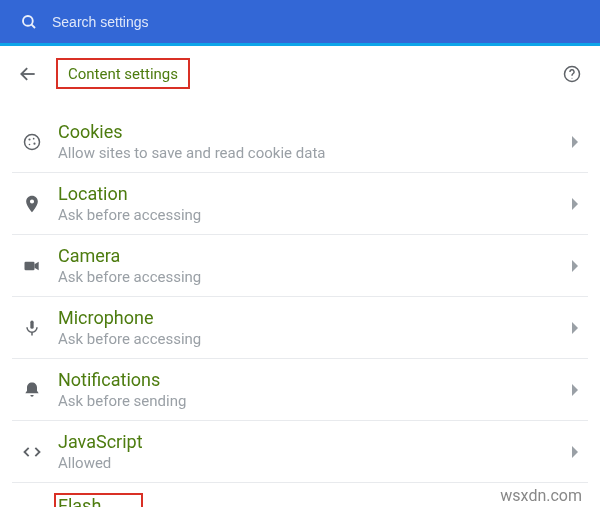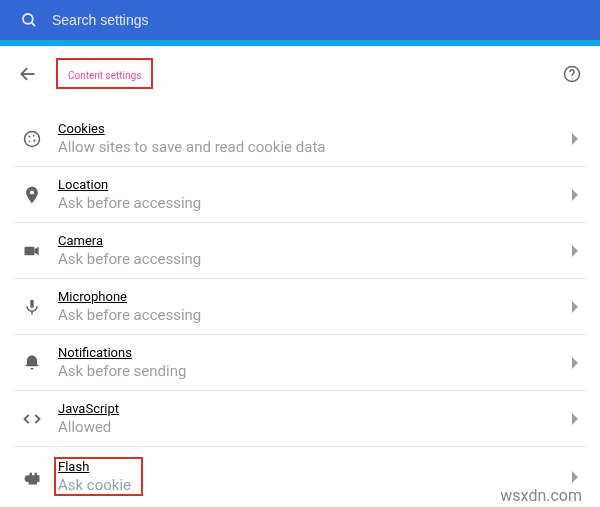--- a/index.html
+++ b/index.html
@@ -1,32 +1,32 @@
 <!DOCTYPE html>
 <html><head>
   <meta charset="utf-8">
   <style>
     * { margin: 0; padding: 0; box-sizing: border-box; }
     body { font-family: Roboto, Arial, sans-serif; width: 600px; height: 507px; background: #fff; overflow: hidden; }
-    .topbar { background: #3367d6; height: 46px; display: flex; align-items: center; padding: 0 20px; border-bottom: 6px solid #0ea5e9; }
+    .topbar { background: #3367d6; height: 46px; display: flex; align-items: center; padding: 0 20px; border-bottom: 3px solid #0ea5e9; }
     .search-icon { color: rgba(255,255,255,0.9); margin-right: 14px; }
     .search-input { background: transparent; border: none; color: #fff; font-size: 14px; outline: none; flex: 1; }
     .search-input::placeholder { color: rgba(255,255,255,0.85); }
     .header { display: flex; align-items: center; padding: 12px 18px; }
     .back-btn { color: #5f6368; cursor: pointer; margin-right: 18px; }
-    .title { font-size: 10px; color: #ec4899; font-weight: 400; }
+    .title { font-size: 15px; color: #4d7c0f; font-weight: 400; }
     .title-box { border: 2px solid #d93025; padding: 4px 10px; }
     .spacer { flex: 1; }
     .help-btn { color: #5f6368; cursor: pointer; }
     .list { padding: 0 12px 0 12px; margin-top: 10px; }
     .row { display: flex; align-items: center; padding: 10px 8px; border-bottom: 1px solid #e8eaed; cursor: pointer; min-height: 56px; }
     .row:last-child { border-bottom: none; }
     .row-icon { width: 24px; color: #5f6368; flex-shrink: 0; display:flex; align-items:center; justify-content:center; }
     .row-text { flex: 1; margin-left: 14px; }
-    .row-title { font-size: 13px; color: #000000; text-decoration: underline; }
+    .row-title { font-size: 18px; color: #4d7c0f; }
     .row-sub { font-size: 15px; color: #9aa0a6; margin-top: 2px; }
     .chevron { color: #9aa0a6; }
     .highlight { position: relative; }
     .highlight::after { content:''; position:absolute; border:2px solid #d93025; left:-4px; right:-4px; top:0px; bottom:0px; pointer-events:none; }
     .watermark { position: absolute; bottom: 2px; right: 18px; font-size: 16px; color: #888; }
     svg { display: block; }
   </style>
 </head>
 <body>
 

